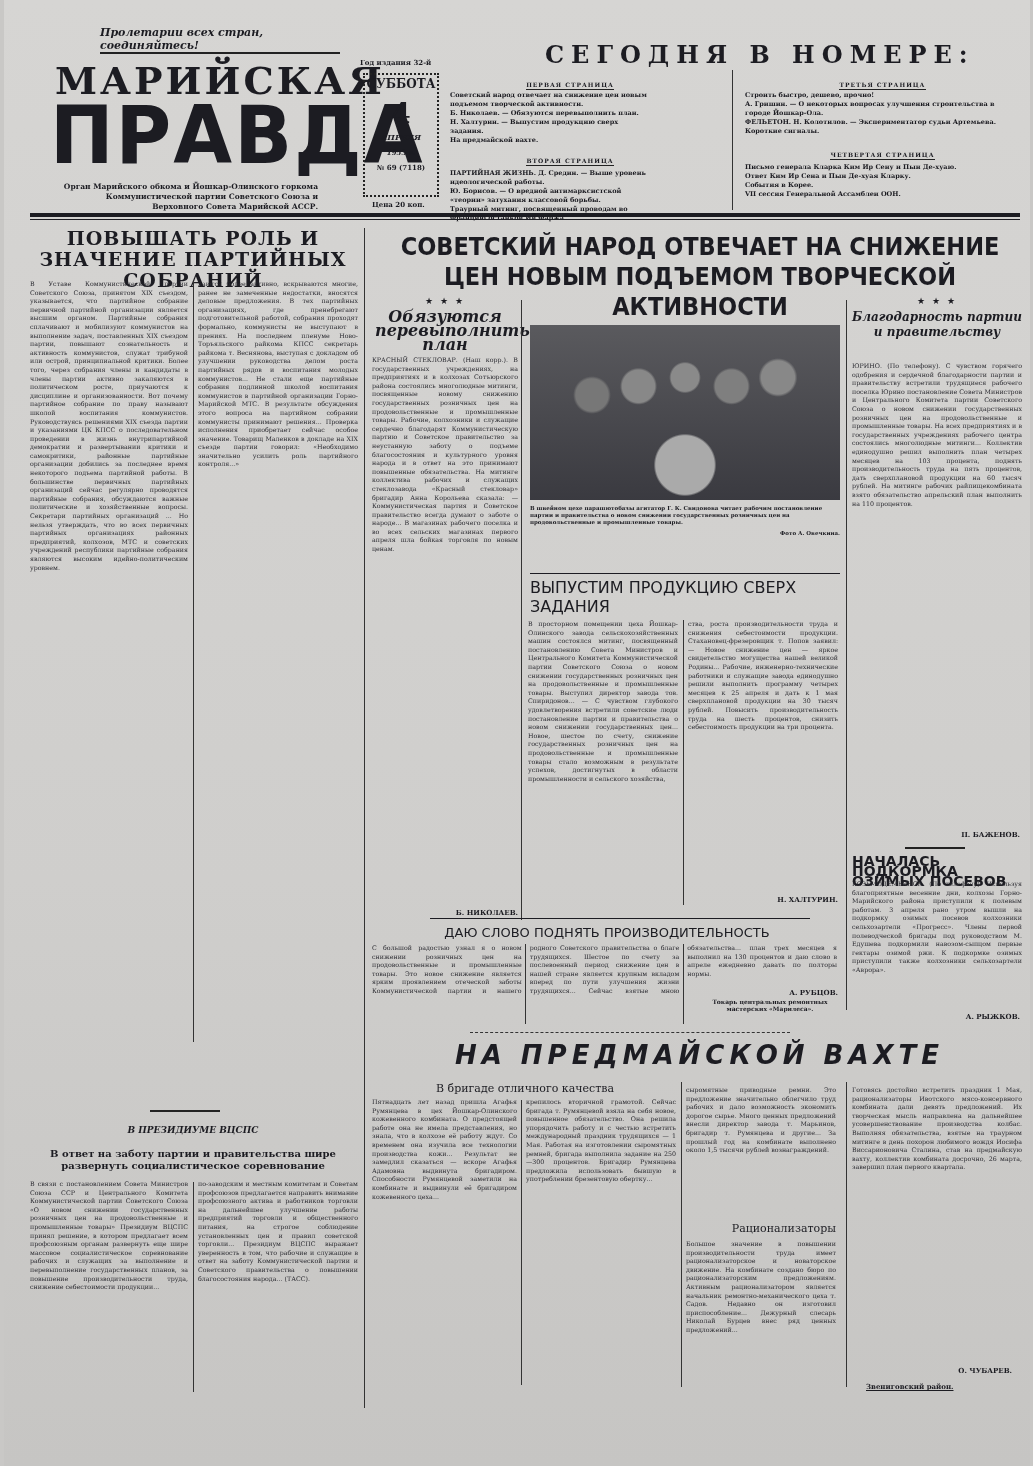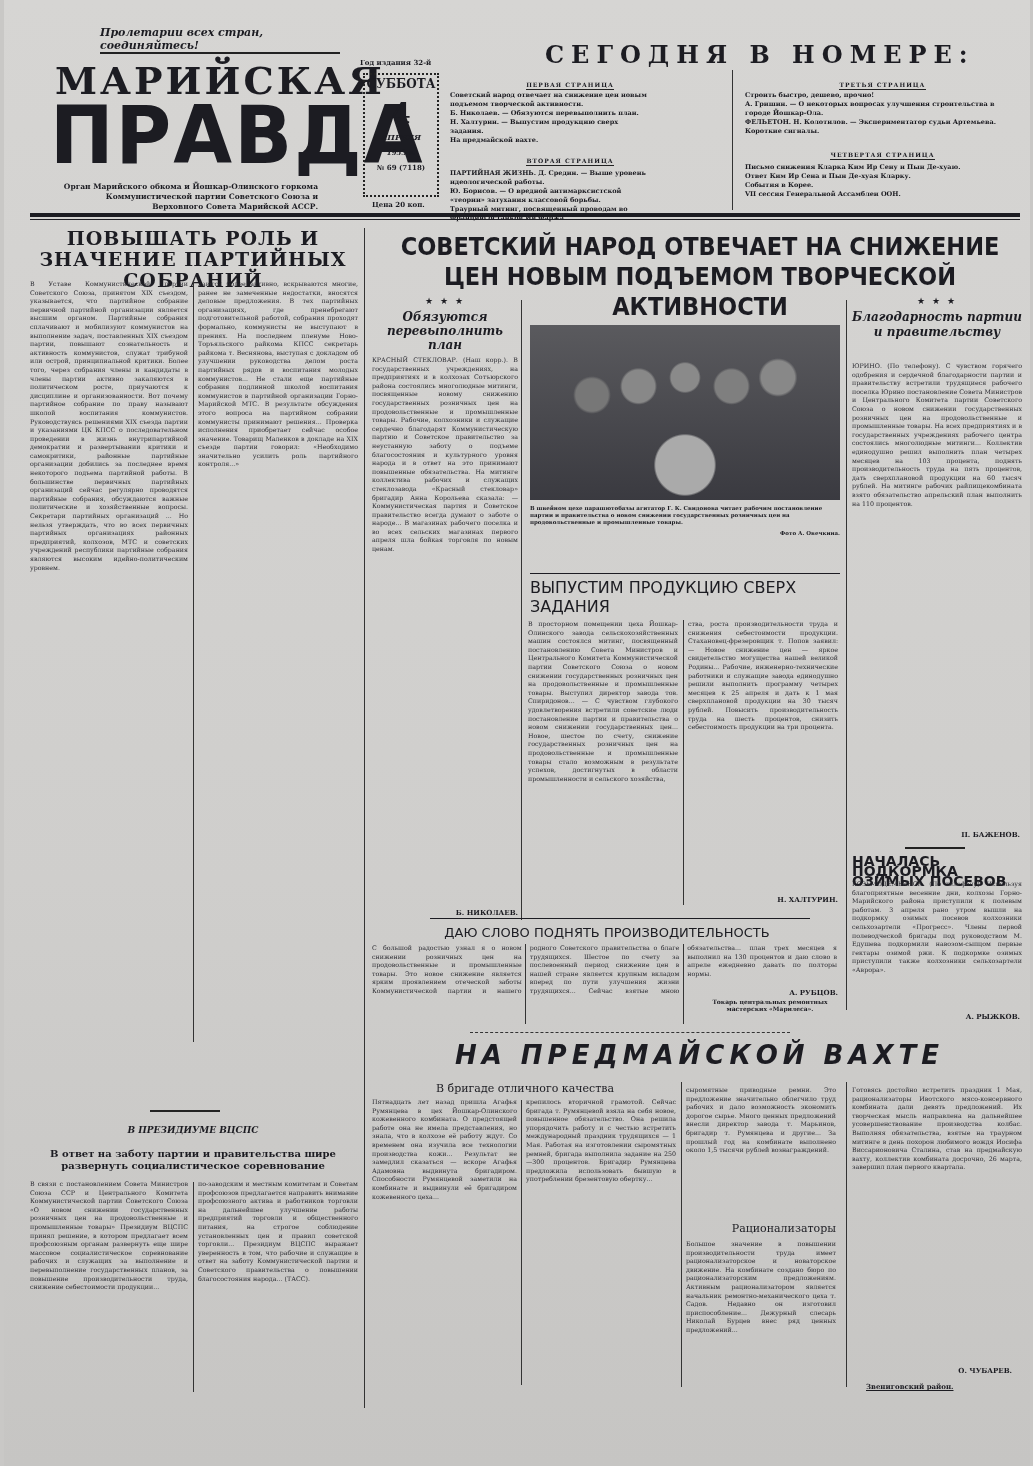--- a/index.html
+++ b/index.html
@@ -71,21 +71,21 @@
   <div class="idx">Траурный митинг, посвященный проводам во Францию останков Ив Фаржа.</div>
 </div>
 <div class="abs vrule" style="left:732px;top:70px;height:140px;"></div>
 <div class="abs" style="left:745px;top:72px;width:275px;">
   <div style="text-align:center;"><span class="sec-h">ТРЕТЬЯ СТРАНИЦА</span></div>
   <div class="idx">Строить быстро, дешево, прочно!</div>
   <div class="idx">А. Гришин. — О некоторых вопросах улучшения строительства в городе Йошкар-Ола.</div>
   <div class="idx">ФЕЛЬЕТОН. Н. Колотилов. — Экспериментатор судьи Артемьева.</div>
   <div class="idx">Короткие сигналы.</div>
   <div style="text-align:center;margin:6px 0 2px;"><span class="sec-h">ЧЕТВЕРТАЯ СТРАНИЦА</span></div>
-  <div class="idx">Письмо снижения Кларка Ким Ир Сену и Пын Де-хуаю.</div>
+  <div class="idx">Письмо генерала Кларка Ким Ир Сену и Пын Де-хуаю.</div>
   <div class="idx">Ответ Ким Ир Сена и Пын Де-хуая Кларку.</div>
   <div class="idx">События в Корее.</div>
   <div class="idx">VII сессия Генеральной Ассамблеи ООН.</div>
 </div>
 <div class="abs rule" style="left:30px;top:213px;width:990px;height:4px;"></div>
 <div class="abs rule" style="left:30px;top:219px;width:990px;height:1px;"></div>
 
 <div class="abs" style="left:28px;top:228px;width:330px;font-size:19px;font-weight:900;text-align:center;line-height:21px;font-family:'DejaVu Serif',serif;letter-spacing:1px;">ПОВЫШАТЬ РОЛЬ И ЗНАЧЕНИЕ ПАРТИЙНЫХ СОБРАНИЙ</div>
 <div class="abs col" style="left:30px;top:280px;width:158px;height:780px;">В Уставе Коммунистической партии Советского Союза, принятом XIX съездом, указывается, что партийное собрание первичной партийной организации является высшим органом. Партийные собрания сплачивают и мобилизуют коммунистов на выполнение задач, поставленных XIX съездом партии, повышают сознательность и активность коммунистов, служат трибуной или острой, принципиальной критики. Более того, через собрания члены и кандидаты в члены партии активно закаляются в политическом росте, приучаются к дисциплине и организованности. Вот почему партийное собрание по праву называют школой воспитания коммунистов. Руководствуясь решениями XIX съезда партии и указаниями ЦК КПСС о последовательном проведении в жизнь внутрипартийной демократии и развертывании критики и самокритики, районные партийные организации добились за последнее время некоторого подъема партийной работы. В большинстве первичных партийных организаций сейчас регулярно проводятся партийные собрания, обсуждаются важные политические и хозяйственные вопросы. Секретари партийных организаций ... Но нельзя утверждать, что во всех первичных партийных организациях районных предприятий, колхозов, МТС и советских учреждений республики партийные собрания являются высоким идейно-политическим уровнем.</div>
 <div class="abs vrule" style="left:193px;top:282px;height:760px;"></div>
@@ -95,21 +95,21 @@
 <div class="abs" style="left:150px;top:1110px;width:70px;border-top:2px solid #222;"></div>
 <div class="abs" style="left:28px;top:1125px;width:330px;text-align:center;font-style:italic;font-weight:bold;font-size:9px;">В ПРЕЗИДИУМЕ ВЦСПС</div>
 <div class="abs" style="left:28px;top:1148px;width:330px;text-align:center;font-weight:bold;font-size:10px;line-height:12px;">В ответ на заботу партии и правительства шире развернуть социалистическое соревнование</div>
 <div class="abs col" style="left:30px;top:1180px;width:158px;height:215px;">В связи с постановлением Совета Министров Союза ССР и Центрального Комитета Коммунистической партии Советского Союза «О новом снижении государственных розничных цен на продовольственные и промышленные товары» Президиум ВЦСПС принял решение, в котором предлагает всем профсоюзным органам развернуть еще шире массовое социалистическое соревнование рабочих и служащих за выполнение и перевыполнение государственных планов, за повышение производительности труда, снижение себестоимости продукции...</div>
 <div class="abs vrule" style="left:193px;top:1182px;height:210px;"></div>
 <div class="abs col" style="left:198px;top:1180px;width:160px;height:215px;">по-заводским и местным комитетам и Советам профсоюзов предлагается направить внимание профсоюзного актива и работников торговли на дальнейшее улучшение работы предприятий торговли и общественного питания, на строгое соблюдение установленных цен и правил советской торговли... Президиум ВЦСПС выражает уверенность в том, что рабочие и служащие в ответ на заботу Коммунистической партии и Советского правительства о повышении благосостояния народа... (ТАСС).</div>
 
 <div class="abs headline-big" style="left:375px;top:232px;width:650px;font-size:25px;line-height:30px;">СОВЕТСКИЙ НАРОД ОТВЕЧАЕТ НА СНИЖЕНИЕ ЦЕН НОВЫМ ПОДЪЕМОМ ТВОРЧЕСКОЙ АКТИВНОСТИ</div>
 
 <div class="abs stars" style="left:375px;top:296px;width:140px;">★ ★ ★</div>
-<div class="abs italic-head" style="left:375px;top:310px;width:140px;font-size:12px;line-height:14px;">Обязуются перевыполнить план</div>
+<div class="abs italic-head" style="left:375px;top:310px;width:140px;font-size:16px;line-height:14px;">Обязуются перевыполнить план</div>
 <div class="abs col" style="left:372px;top:356px;width:146px;height:548px;">КРАСНЫЙ СТЕКЛОВАР. (Наш корр.). В государственных учреждениях, на предприятиях и в колхозах Сотъюрского района состоялись многолюдные митинги, посвященные новому снижению государственных розничных цен на продовольственные и промышленные товары. Рабочие, колхозники и служащие сердечно благодарят Коммунистическую партию и Советское правительство за неустанную заботу о подъеме благосостояния и культурного уровня народа и в ответ на это принимают повышенные обязательства. На митинге коллектива рабочих и служащих стеклозавода «Красный стекловар» бригадир Анна Корольева сказала: — Коммунистическая партия и Советское правительство всегда думают о заботе о народе... В магазинах рабочего поселка и во всех сельских магазинах первого апреля шла бойкая торговля по новым ценам.</div>
 <div class="abs sig" style="left:372px;top:908px;width:146px;">Б. НИКОЛАЕВ.</div>
 <div class="abs vrule" style="left:521px;top:300px;height:620px;"></div>
 
 <div class="abs photo" style="left:530px;top:325px;width:310px;height:175px;"></div>
 <div class="abs" style="left:530px;top:505px;width:310px;font-size:5.5px;line-height:7px;font-weight:bold;">В швейном цехе парашютобазы агитатор Г. К. Свидонова читает рабочим постановление партии и правительства о новом снижении государственных розничных цен на продовольственные и промышленные товары.</div>
 <div class="abs" style="left:700px;top:530px;width:140px;font-size:5.5px;font-weight:bold;text-align:right;">Фото А. Овечкина.</div>
 <div class="abs rule" style="left:530px;top:573px;width:310px;height:1px;"></div>
 
 <div class="abs" style="left:530px;top:578px;width:310px;text-align:left;font-family:'DejaVu Sans',sans-serif;font-size:16px;line-height:19px;">ВЫПУСТИМ ПРОДУКЦИЮ СВЕРХ ЗАДАНИЯ</div>

